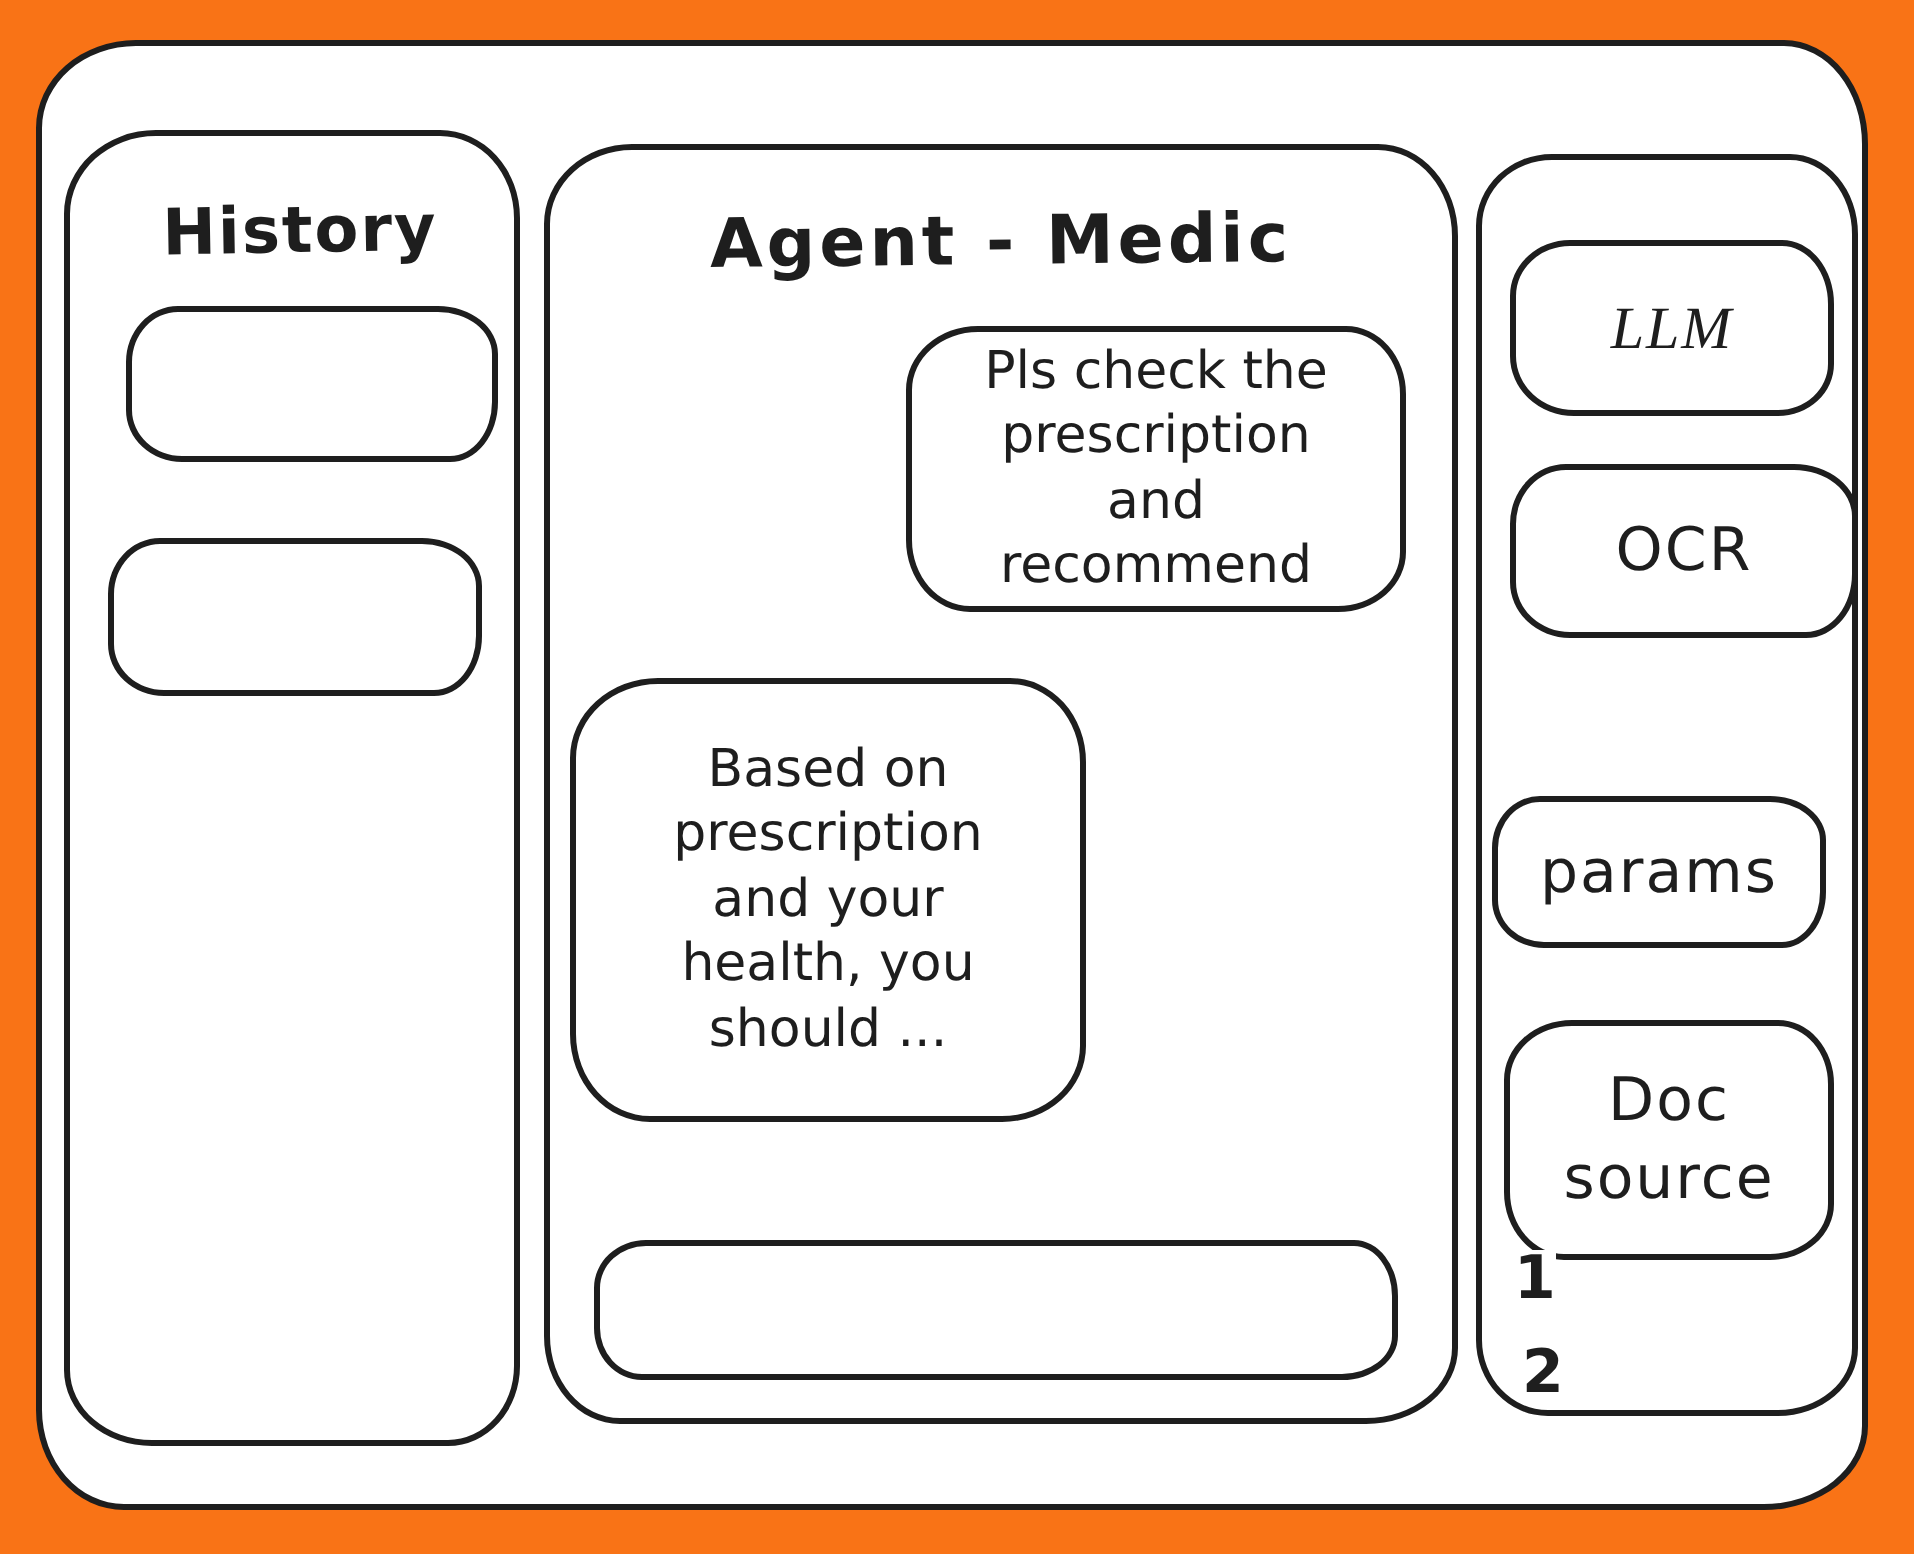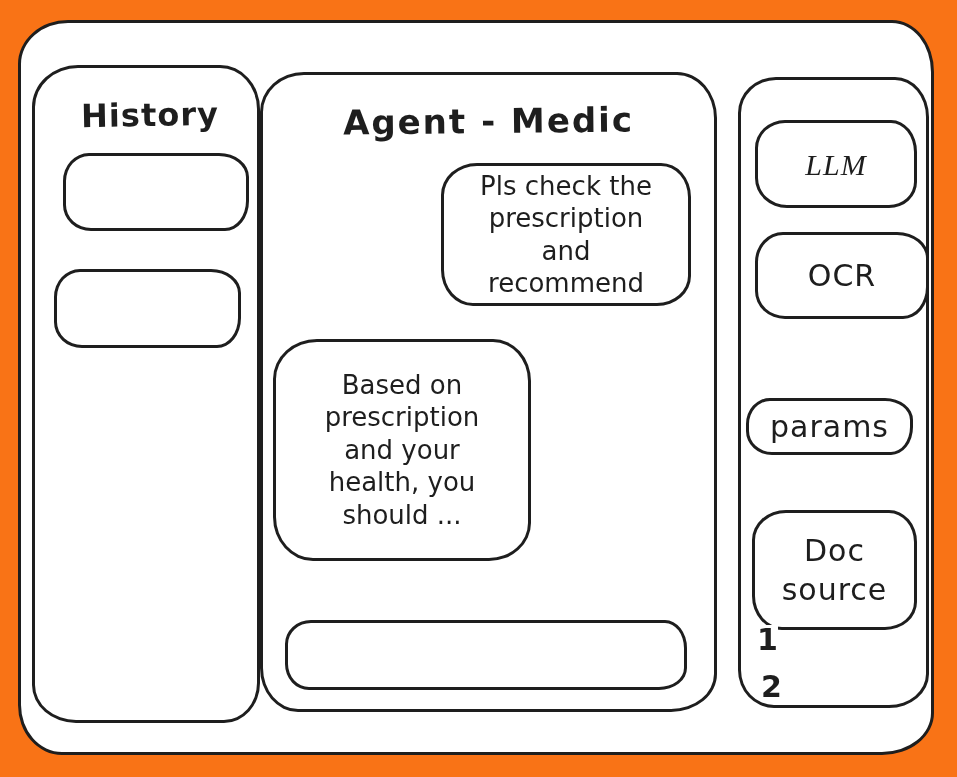--- a/index.html
+++ b/index.html
@@ -25,21 +25,21 @@
     margin:0; position:absolute; left:0; right:-8px; top:28px;
     text-align:center; font-size:32px; font-weight:600; letter-spacing:1px;
     transform:rotate(-1deg);
   }
   .hist-item { position:absolute; border-radius:26px 30px 24px 28px / 28px 24px 30px 26px; }
   .hist-item.one { left:28px; top:85px;  width:186px; height:78px; }
   .hist-item.two { left:19px; top:201px; width:187px; height:79px; }
 
   
   .chat-panel {
-    position:absolute; left:260px; top:72px; width:457px; height:640px;
+    position:absolute; left:272px; top:72px; width:457px; height:640px;
     border-radius:44px 40px 46px 38px / 40px 46px 38px 44px;
   }
   .chat-title {
     margin:0; position:absolute; left:0; right:0; top:26px;
     text-align:center; font-size:34px; font-weight:600; letter-spacing:2px;
     transform:rotate(-0.6deg);
   }
   .bubble {
     position:absolute; display:flex; align-items:center; justify-content:center;
     text-align:center; white-space:pre-line; font-size:26px; font-weight:500;
@@ -61,21 +61,21 @@
   }
   .tool-btn {
     position:absolute; display:flex; align-items:center; justify-content:center;
     text-align:center; font-size:30px; font-weight:500; letter-spacing:1px;
     line-height:1.3; cursor:pointer;
   }
   .tool-btn.llm    { left:14px; top:40px;  width:162px; height:88px;
                      border-radius:30px 26px 28px 32px / 28px 32px 26px 30px; font-style:italic;font-family:Liberation Serif, serif; }
   .tool-btn.ocr    { left:14px; top:152px; width:174px; height:87px;
                      border-radius:28px 32px 26px 30px / 30px 26px 32px 28px; }
-  .tool-btn.params { left:5px;  top:318px; width:167px; height:57px;
+  .tool-btn.params { left:5px;  top:318px; width:167px; height:76px;
                      border-radius:24px 28px 22px 26px / 26px 22px 28px 24px; }
   .tool-btn.docsrc { left:11px; top:430px; width:165px; height:120px; white-space:pre-line;
                      border-radius:34px 28px 32px 30px / 30px 32px 28px 34px; }
   .doc-num {
     position:absolute; font-size:30px; font-weight:600; cursor:pointer;
     background:#fff; line-height:1;
   }
   .doc-num.n1 { left:16px; top:545px; }
   .doc-num.n2 { left:20px; top:592px; }
 </style>

